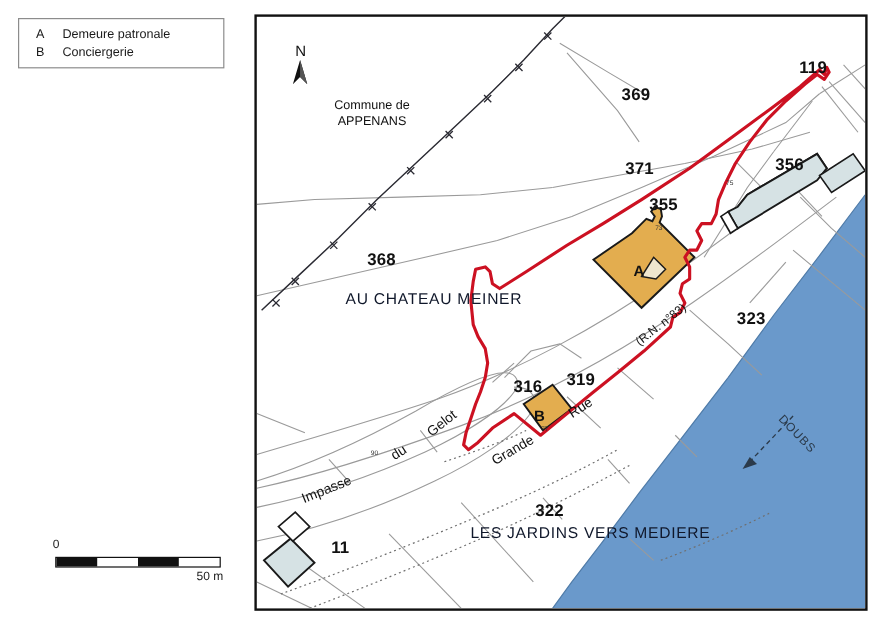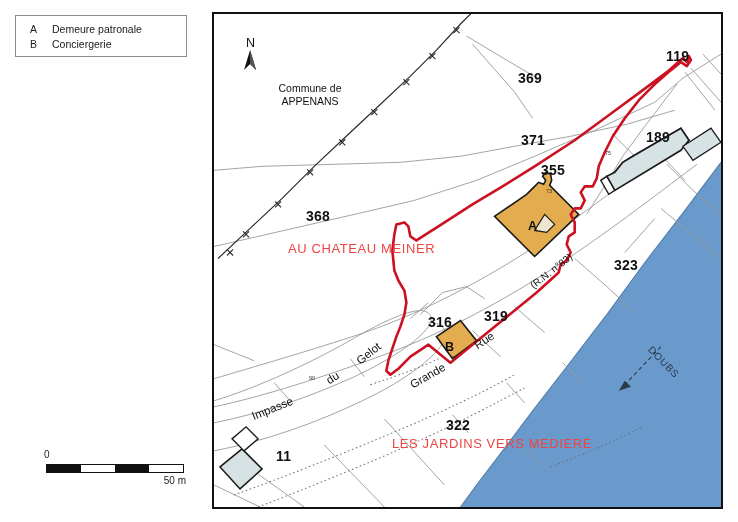--- a/index.html
+++ b/index.html
@@ -20,21 +20,21 @@
   #map-frame{
     position:absolute;left:212px;top:12px;width:511px;height:497px;
     border:2.5px solid #111;box-sizing:border-box;background:#ffffff;
     overflow:hidden;
   }
   #map-svg{position:absolute;left:0;top:0;width:100%;height:100%;display:block;}
   
   .mtext{position:absolute;white-space:nowrap;}
   .parcel-num{font-size:14px;color:#111;font-weight:600;letter-spacing:.2px;}
   .parcel-tiny{font-size:5.5px;color:#333;}
-  .place-name{font-size:13px;color:#ef4444;letter-spacing:.6px;}
+  .place-name{font-size:13px;color:#0f172a;letter-spacing:.6px;}
   .commune-name{font-size:10.5px;color:#111;text-align:center;line-height:13px;}
   .bldg-letter{font-size:12.5px;font-weight:700;color:#111;}
   .north-letter{font-size:12.5px;color:#111;}
   
   #scalebar{position:absolute;left:46px;top:450px;width:138px;height:30px;}
   #scale-ticks{position:absolute;left:0;top:14px;width:138px;height:9px;
     border:1px solid #111;box-sizing:border-box;background:#fff;}
   .scale-seg{position:absolute;top:0;height:100%;}
   .scale-seg.dark{background:#111;}
   #scale-lab-0{position:absolute;left:-2px;top:-1px;font-size:10px;}
@@ -187,24 +187,24 @@
 
   <div class="mtext commune-name" style="left:36px;top:68px;width:120px;">
     <div>Commune de</div>
     <div>APPENANS</div>
   </div>
 
   <span class="mtext parcel-num" style="left:452px;top:34px;">119</span>
   <span class="mtext parcel-num" style="left:304px;top:56px;">369</span>
   <span class="mtext parcel-num" style="left:307px;top:118px;">371</span>
   <span class="mtext parcel-num" style="left:327px;top:148px;">355</span>
-  <span class="mtext parcel-num" style="left:432px;top:115px;">189</span>
+  <span class="mtext parcel-num" style="left:432px;top:115px;">356</span>
   <span class="mtext parcel-num" style="left:92px;top:194px;">368</span>
   <span class="mtext parcel-num" style="left:400px;top:243px;">323</span>
-  <span class="mtext parcel-num" style="left:258px;top:294px;margin-left:12px;">319</span>
+  <span class="mtext parcel-num" style="left:258px;top:294px;">319</span>
   <span class="mtext parcel-num" style="left:214px;top:300px;">316</span>
   <span class="mtext parcel-num" style="left:232px;top:403px;">322</span>
   <span class="mtext parcel-num" style="left:62px;top:434px;">11</span>
 
   <span class="mtext parcel-tiny" style="left:332px;top:174px;">73</span>
   <span class="mtext parcel-tiny" style="left:391px;top:136px;">75</span>
   <span class="mtext parcel-tiny" style="left:95px;top:361px;">90</span>
   <span class="mtext parcel-tiny" style="left:237px;top:341px;">77</span>
 
   <span class="mtext bldg-letter" style="left:314px;top:205px;">A</span>

